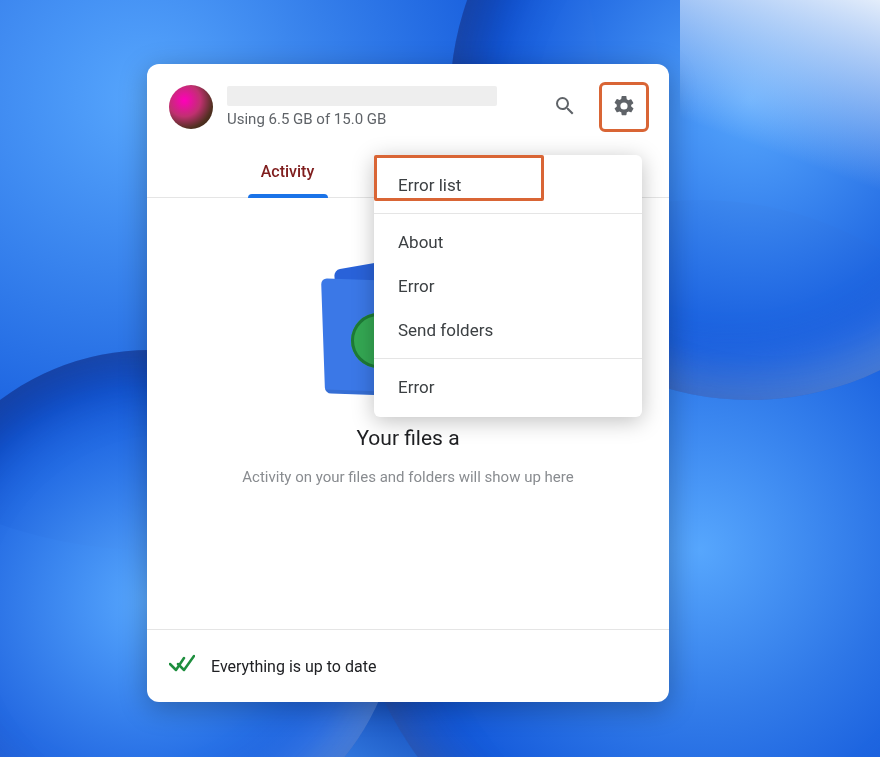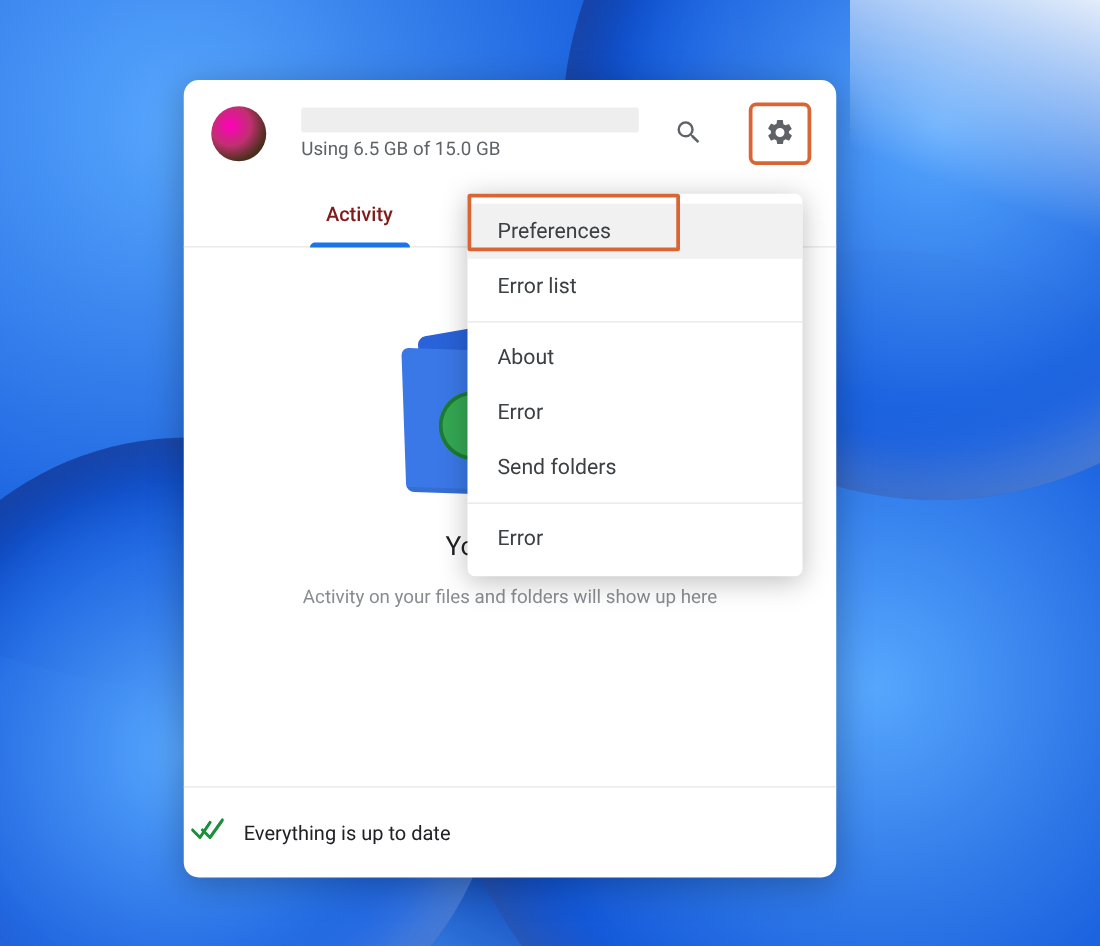--- a/index.html
+++ b/index.html
@@ -34,21 +34,21 @@
   border-radius: 12px;
   box-shadow: 0 6px 28px rgba(0,0,0,0.28);
   display: flex;
   flex-direction: column;
 }
 
 .header {
   display: flex;
   align-items: center;
   padding: 18px 20px 10px 22px;
-  gap: 28px;
+  gap: 14px;
 }
 .avatar {
   width: 44px;
   height: 44px;
   border-radius: 50%;
   background: radial-gradient(circle at 35% 35%, #f0b 0%, #c03070 40%, #503020 70%, #2a1a10 100%);
   flex-shrink: 0;
 }
 .account-text { flex: 1; min-width: 0; }
 .account-name {
@@ -179,21 +179,21 @@
   margin-bottom: 18px;
 }
 .subtext {
   font-size: 15px;
   color: #898c90;
   text-align: center;
 }
 
 .footer {
   border-top: 1px solid #e5e5e5;
-  padding: 24px 6px;
+  padding: 24px 22px;
   display: flex;
   align-items: center;
   gap: 16px;
 }
 .footer svg { width: 26px; height: 20px; }
 .footer-text {
   font-size: 16px;
   color: #202124;
 }
 
@@ -300,23 +300,20 @@
           <path d="M1 10 L7 16 L15 4" stroke="#1e8e3e" stroke-width="2.5" fill="none" stroke-linecap="round" stroke-linejoin="round"></path>
           <path d="M9 10 L15 16 L25 2" stroke="#1e8e3e" stroke-width="2.5" fill="none" stroke-linecap="round" stroke-linejoin="round"></path>
         </svg>
     </span>
     <div class="footer-text">Everything is up to date</div>
   </div>
 
 </div>
 
 <div class="menu">
-  <div class="menu-item hovered">
-    <span>Preferences</span>
-  </div>
   <div class="menu-item">
     <span>Error list</span>
   </div>
   <div class="menu-sep"></div>
   <div class="menu-item">
     <span>About</span>
   </div>
   <div class="menu-item">
     <span>Error</span>
   </div>

